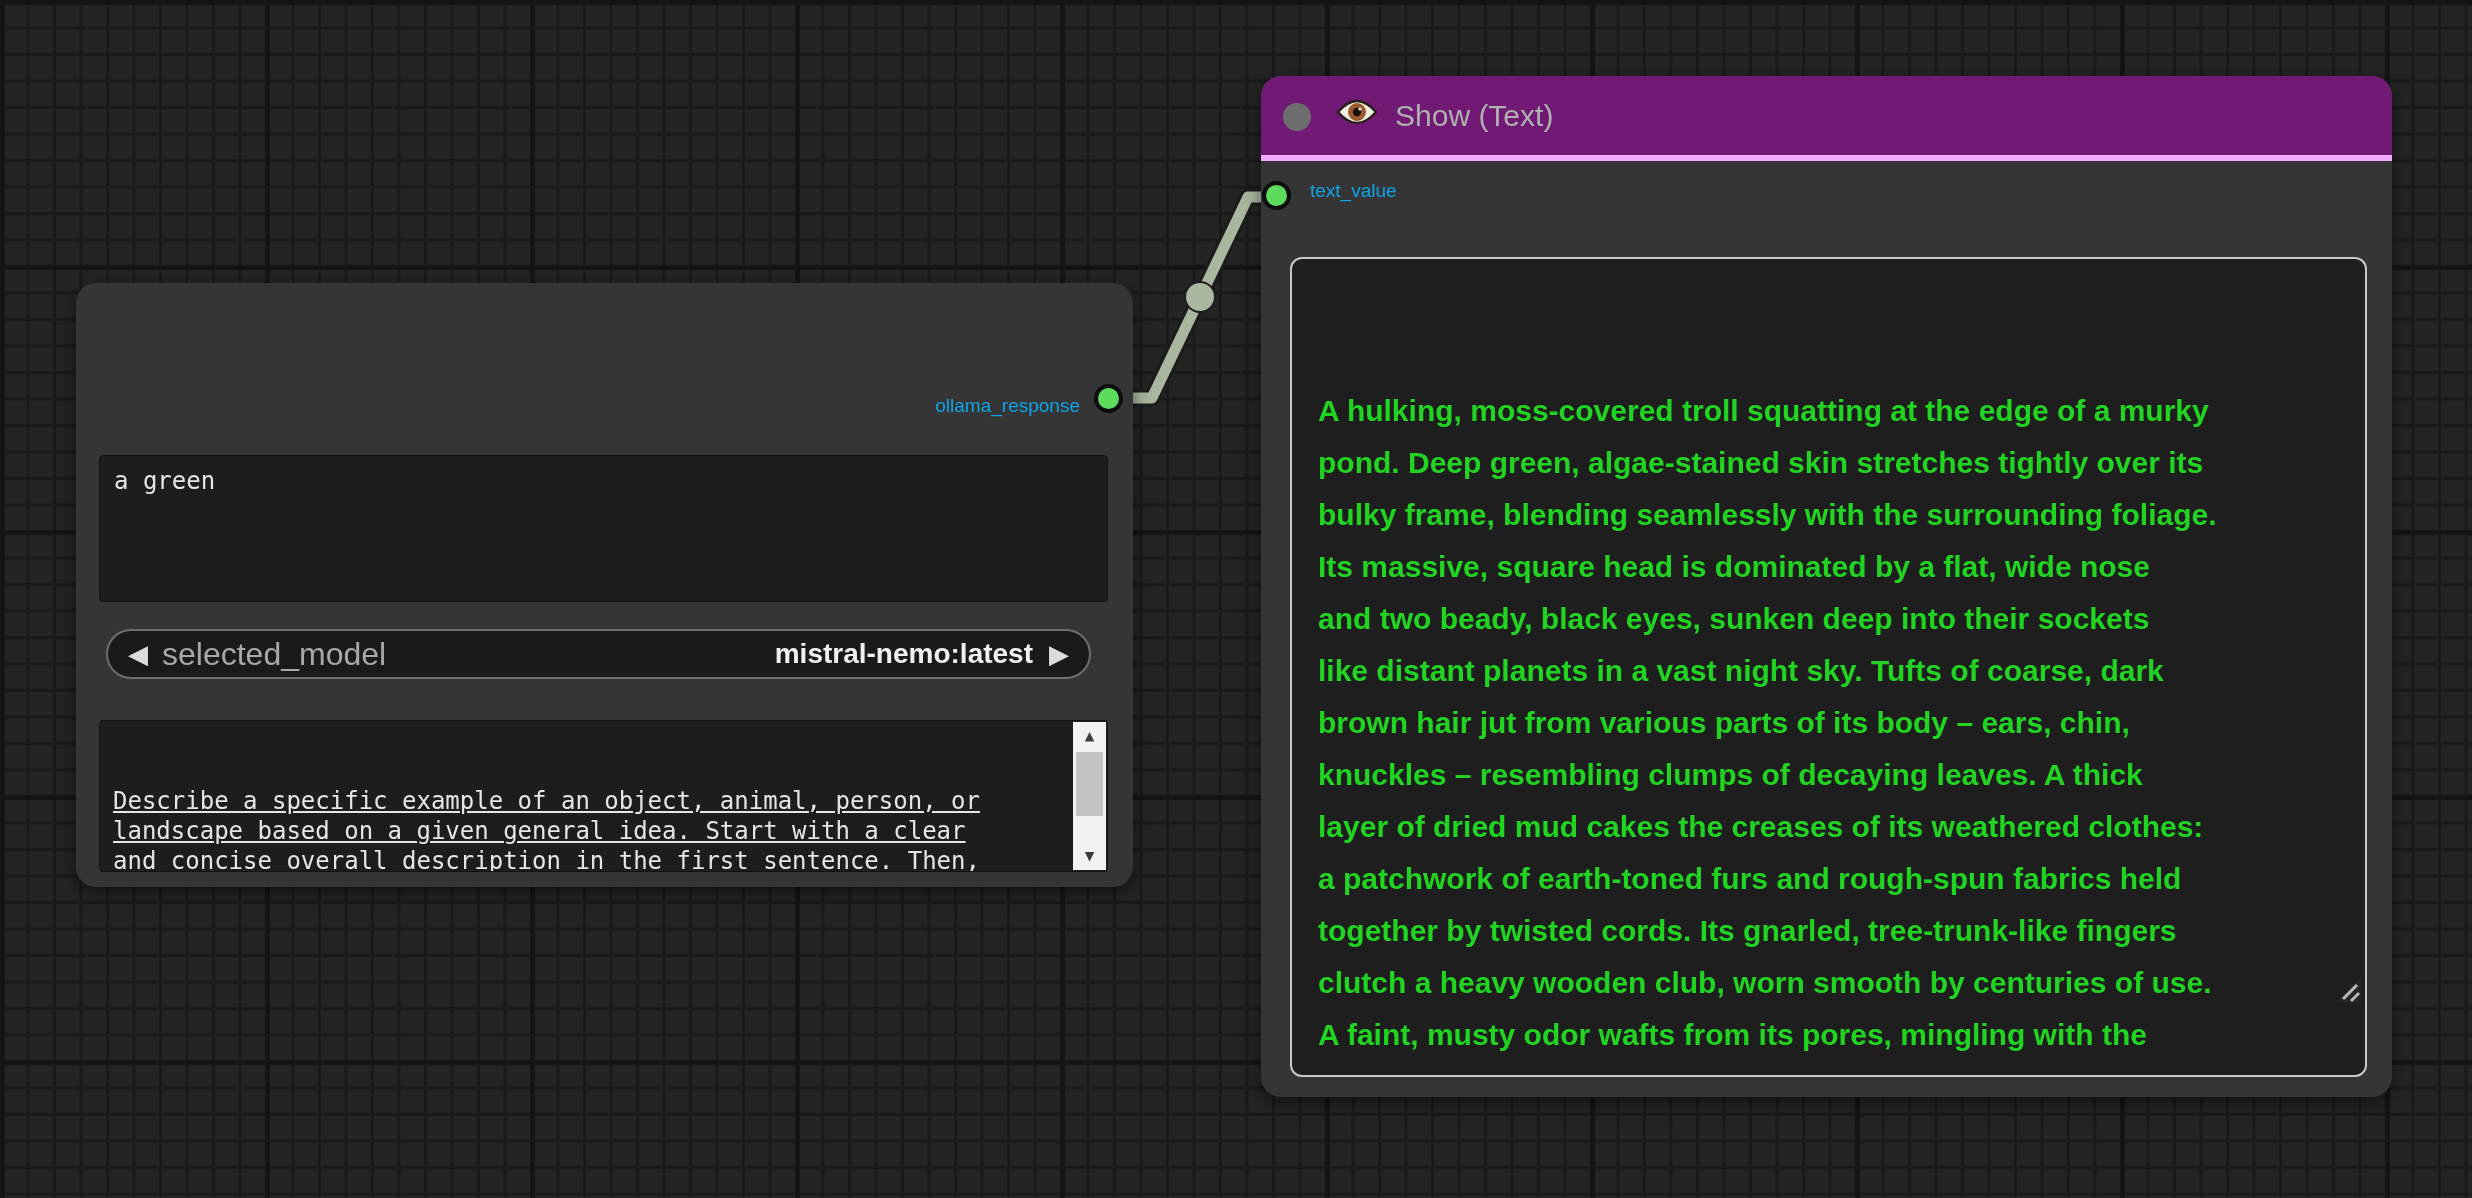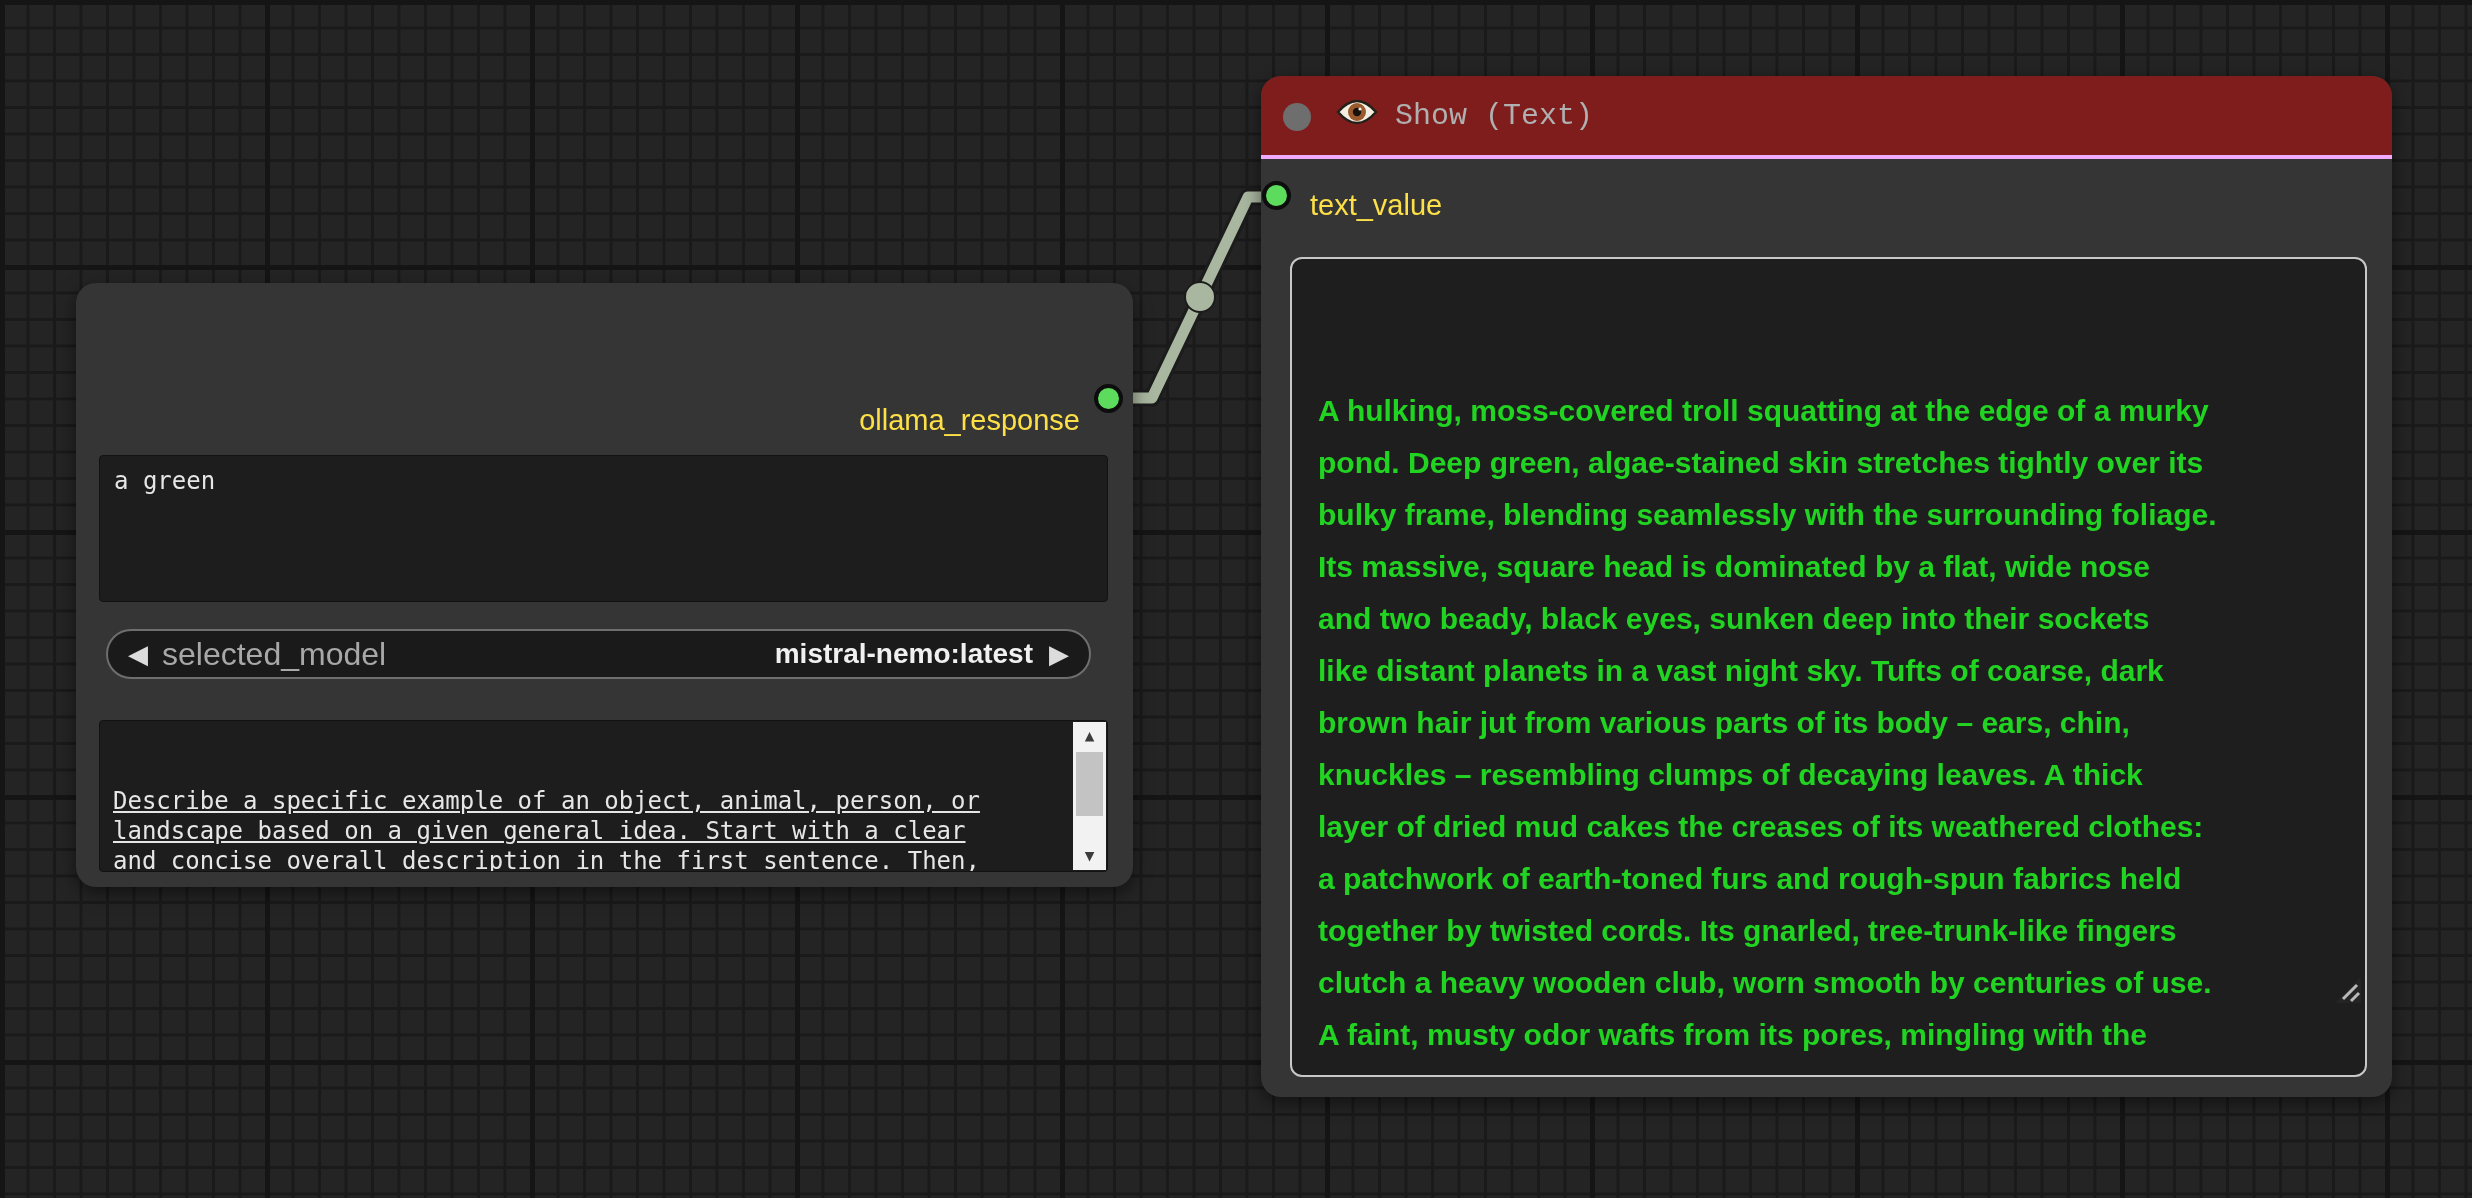--- a/index.html
+++ b/index.html
@@ -13,26 +13,26 @@
       linear-gradient(to bottom, #1a1a1a 0 3px, transparent 3px);
     background-size:265px 265px,265px 265px,26.5px 26.5px,26.5px 26.5px;
     font-family:"Liberation Sans", sans-serif;
   }
   .wire-layer{position:absolute;left:0;top:0;width:2472px;height:1198px;z-index:1;}
   .node{
     position:absolute;background:#353535;border-radius:20px;z-index:2;
     box-shadow:0 6px 18px rgba(0,0,0,0.5);
   }
   .node-header{
-    position:absolute;left:0;top:0;right:0;background:#7f1d1d;
-    border-radius:20px 20px 0 0;border-bottom:4px solid #f0abfc;font-family:Liberation Mono, monospace;
+    position:absolute;left:0;top:0;right:0;background:#701a75;
+    border-radius:20px 20px 0 0;border-bottom:6px solid #f0abfc;
   }
   .collapse-dot{position:absolute;width:28px;height:28px;border-radius:50%;background:#6e6e6e;}
   .node-title{position:absolute;font-size:30px;color:#b0b0b0;white-space:nowrap;}
-  .slot-label{position:absolute;font-size:29px;color:#fde047;white-space:nowrap;margin-top:9px;}
+  .slot-label{position:absolute;font-size:19px;color:#0ea5e9;white-space:nowrap;}
   .slot-dot{position:absolute;width:21px;height:21px;border-radius:50%;
     background:#5ddb5d;border:4px solid #0d0d0d;}
   .mono-box{
     position:absolute;background:#1d1d1d;border:1px solid #121212;border-radius:4px;
     font-family:"DejaVu Sans Mono", monospace;font-size:24px;line-height:30px;
     color:#e6e6e6;white-space:pre-wrap;overflow:hidden;
   }
   .combo{
     position:absolute;display:flex;align-items:center;background:#1a1a1a;
     border:2px solid #6e6e6e;border-radius:25px;padding:0 20px;box-sizing:border-box;

